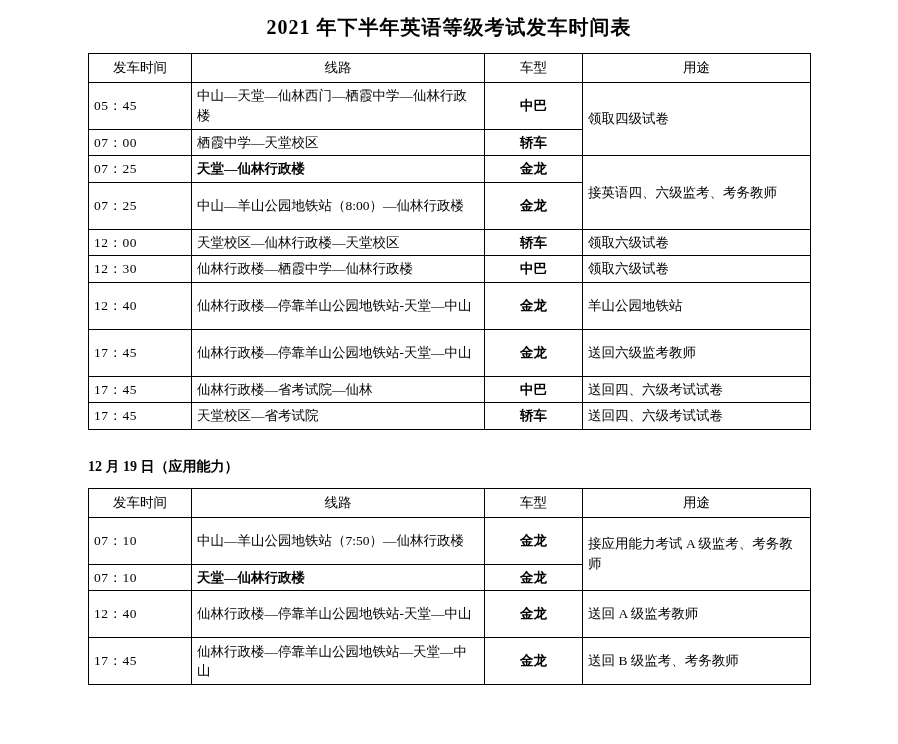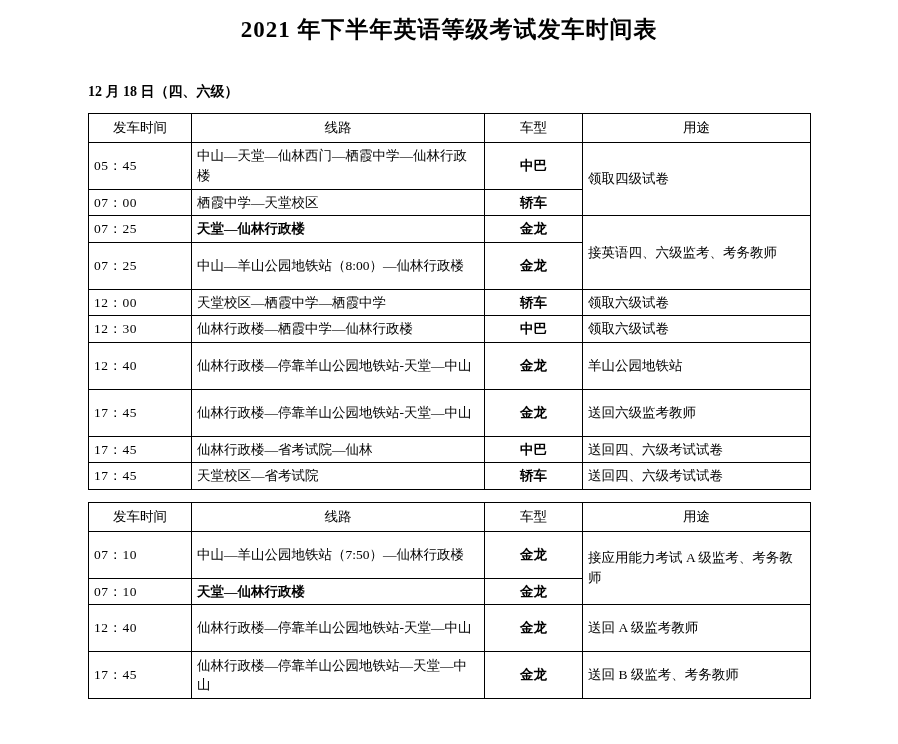--- a/index.html
+++ b/index.html
@@ -16,21 +16,21 @@
   }
   .page {
     position: relative;
     width: 898px;
     height: 744px;
     box-sizing: border-box;
     padding: 0 88px;
   }
   .doc-title {
     text-align: center;
-    font-size: 23px;
+    font-size: 20px;
     font-weight: bold;
     letter-spacing: 1px;
     margin: 8px 0 0 0;
     padding-top: 6px;
   }
   .section-heading {
     font-size: 14px;
     font-weight: bold;
     margin: 0;
     padding: 0;
@@ -86,21 +86,20 @@
   .b { font-weight: bold; }
   .row-tall td { height: 40px; }
 </style>
 </head>
 <body>
 
 <div class="page">
 
   <div class="doc-title">2021 年下半年英语等级考试发车时间表</div>
 
-  <div class="section-heading heading-1">12 月 18 日（四、六级）</div>
 
   <table class="sched">
     <colgroup>
       <col class="c-time">
         <col class="c-route">
         <col class="c-vehicle">
         <col class="c-usage">
     </colgroup>
     <thead>
       <tr>
@@ -128,21 +127,21 @@
         <td class="vehicle">金龙</td>
         <td class="usage" rowspan="2">接英语四、六级监考、考务教师</td>
       </tr>
       <tr class="row-tall">
         <td class="time">07：25</td>
         <td class="route">中山—羊山公园地铁站（8:00）—仙林行政楼</td>
         <td class="vehicle">金龙</td>
       </tr>
       <tr>
         <td class="time">12：00</td>
-        <td class="route center">天堂校区—栖霞中学—栖霞中学</td>
+        <td class="route center">天堂校区—仙林行政楼—天堂校区</td>
         <td class="vehicle">轿车</td>
         <td class="usage">领取六级试卷</td>
       </tr>
       <tr>
         <td class="time">12：30</td>
         <td class="route center">仙林行政楼—栖霞中学—仙林行政楼</td>
         <td class="vehicle">中巴</td>
         <td class="usage">领取六级试卷</td>
       </tr>
       <tr class="row-tall">
@@ -165,20 +164,21 @@
       </tr>
       <tr>
         <td class="time">17：45</td>
         <td class="route center">天堂校区—省考试院</td>
         <td class="vehicle">轿车</td>
         <td class="usage">送回四、六级考试试卷</td>
       </tr>
     </tbody>
   </table>
 
+  <div class="section-heading heading-2">12 月 19 日（应用能力）</div>
 
   <table class="sched">
     <colgroup>
       <col class="c-time">
         <col class="c-route">
         <col class="c-vehicle">
         <col class="c-usage">
     </colgroup>
     <thead>
       <tr>

